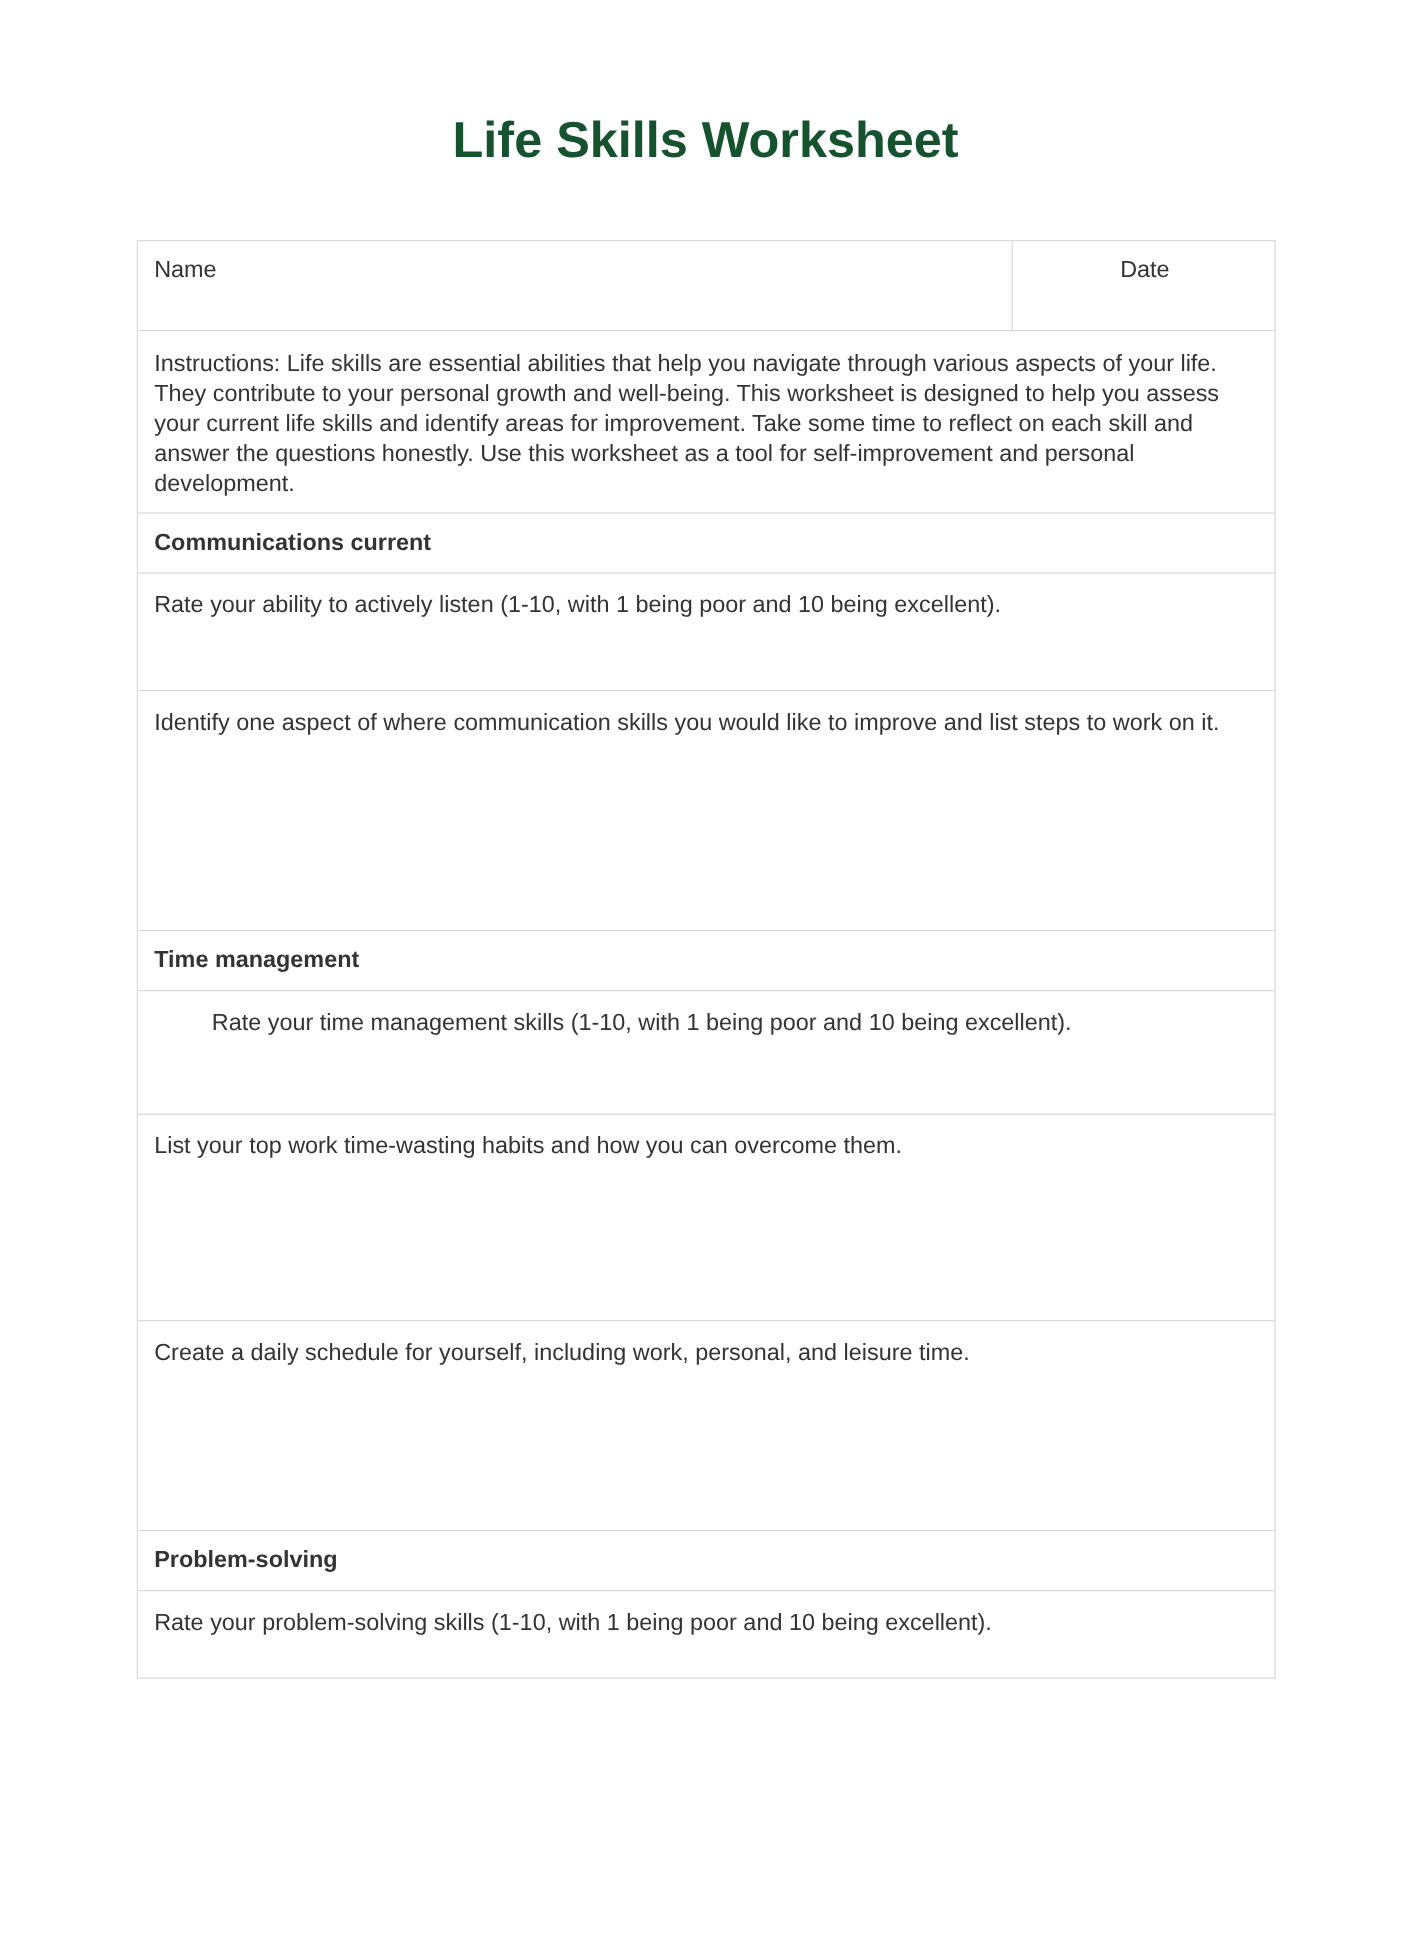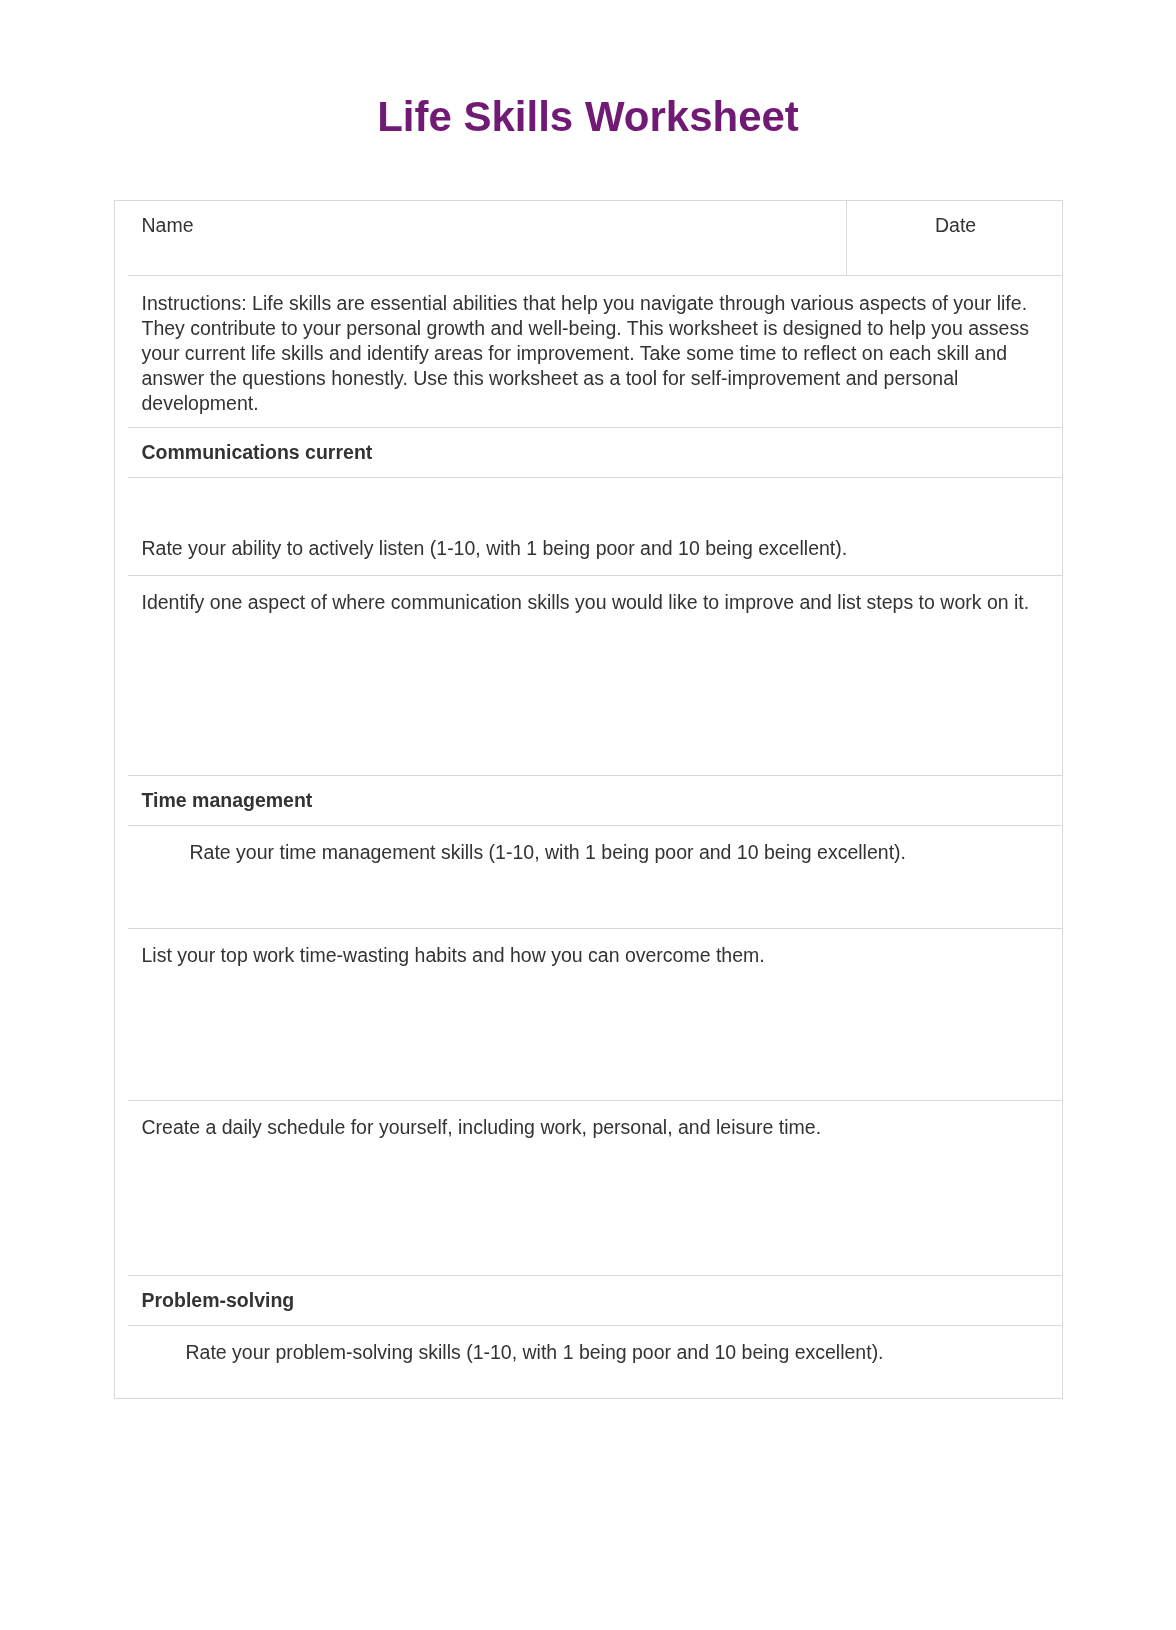--- a/index.html
+++ b/index.html
@@ -17,45 +17,44 @@
     width: 949px;
     margin: 0 auto;
     padding-top: 92px;
   }
   .doc-title {
     margin: 0;
     font-size: 42px;
     line-height: 50px;
     font-weight: 700;
     text-align: center;
-    color: #701a75;
+    color: #14532d;
   }
   .sheet {
     margin-top: 58px;
     border: 1px solid #d9d9d9;
     background: #ffffff;
   }
   .row {
     display: flex;
     box-sizing: border-box;
     border-bottom: 1px solid #d9d9d9;
-    margin-left: 13px;
   }
   .row:last-child { border-bottom: none; }
 
   
   .h75  { height: 75px; }
   .h152 { height: 152px; }
   .h50  { height: 50px; }
-  .h98  { height: 98px; align-items: flex-end; }
+  .h98  { height: 98px; }
   .h172 { height: 172px; }
   .h200 { height: 200px; }
   .h103 { height: 103px; padding-left: 48px; }
   .h175 { height: 175px; justify-content: flex-end; }
-  .h73  { height: 72px; padding-left: 44px; }
+  .h73  { height: 72px; }
 
   .cell {
     box-sizing: border-box;
     width: 100%;
     padding: 14px;
     font-size: 19.5px;
     line-height: 25px;
   }
   .namedate .cell { padding-top: 12px; }
   .name-cell {

